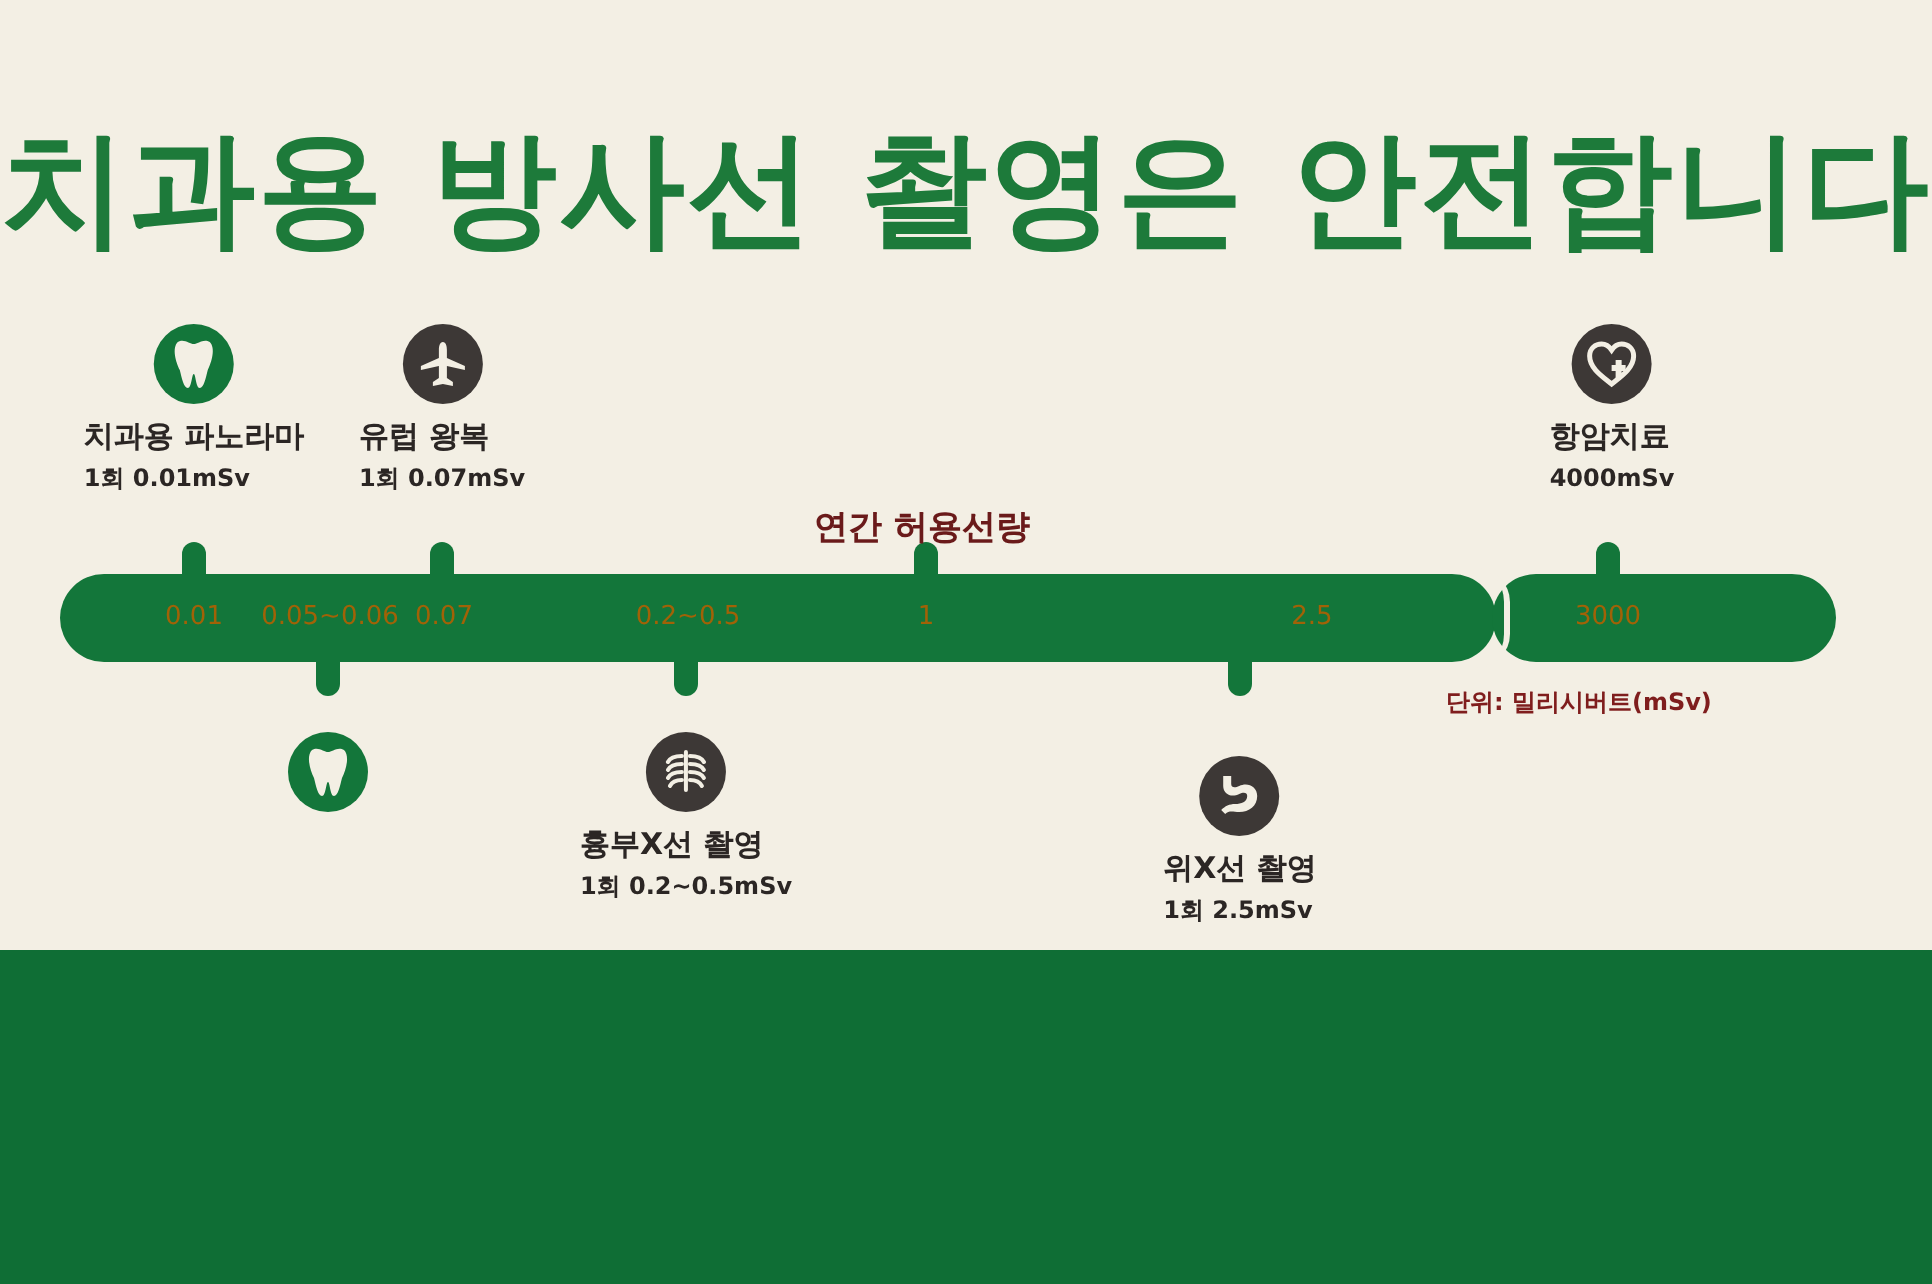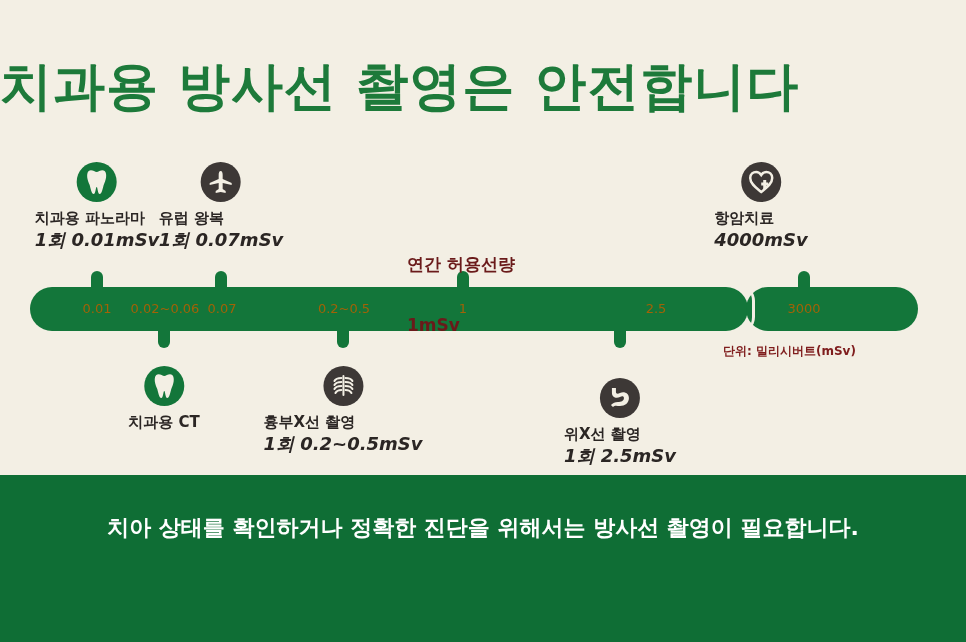--- a/index.html
+++ b/index.html
@@ -2,22 +2,22 @@
 <html><head>
 <meta charset="utf-8">
 <style>
   html, body { margin:0; padding:0; }
   body {
     width:966px; height:642px; position:relative; overflow:hidden;
     background:#f3efe4;
     font-family:"DejaVu Sans", "Liberation Sans", sans-serif;
   }
   .title {
-    position:absolute; left:0; width:966px; top:52px; text-align:left;
-    font-size:52px; font-weight:bold; color:#1d7a3a; letter-spacing:1px;
+    position:absolute; left:0; width:966px; top:52px; text-align:center;
+    font-size:63px; font-weight:bold; color:#1d7a3a; letter-spacing:1px;
   }
   .bar {
     position:absolute; top:287px; height:44px; background:#13763a;
   }
   .bar.main { left:30px; width:718px; border-radius:22px; }
   .bar.right { left:746px; width:172px; border-radius:22px; }
   .bar-gap {
     position:absolute; left:738px; top:284px; width:14px; height:50px;
     border-right:3px solid #f3efe4; border-radius:0 26px 26px 0;
   }
@@ -34,21 +34,21 @@
   .marker {
     position:absolute; transform:translateX(-50%); text-align:left; white-space:nowrap;
   }
   .icon {
     width:40px; height:40px; border-radius:50%; margin:0 auto 6px auto;
     display:flex; align-items:center; justify-content:center;
   }
   .icon.green { background:#13763a; }
   .icon.dark { background:#3d3836; }
   .m-name { font-size:15px; font-weight:bold; color:#2b2624; line-height:21px; }
-  .m-val { font-size:18px; font-weight:bold; color:#2b2624; line-height:21px;font-style:italic; }
+  .m-val { font-size:12px; font-weight:bold; color:#2b2624; line-height:21px; }
   .annual { color:#6a1a1a; font-size:17px; line-height:24px; font-weight:bold;margin-top:37px; }
   .unit {
     position:absolute; left:723px; top:343px; font-size:12px; font-weight:bold; color:#7f1d1d;
   }
   .footer {
     position:absolute; left:0; top:475px; width:966px; height:167px; background:#0f6e35;
   }
   .footer-line {
     position:absolute; left:0; width:966px; text-align:center; color:#fff;
     font-size:22px; font-weight:bold;
@@ -66,21 +66,21 @@
 <div class="stub up" style="left:97px"></div>
 <div class="stub up" style="left:221px"></div>
 <div class="stub up" style="left:463px"></div>
 <div class="stub up" style="left:804px"></div>
 
 <div class="stub down" style="left:164px"></div>
 <div class="stub down" style="left:343px"></div>
 <div class="stub down" style="left:620px"></div>
 
 <span class="tick-label" style="left:97px">0.01</span>
-<span class="tick-label" style="left:165px">0.02~0.06</span>
+<span class="tick-label" style="left:165px">0.05~0.06</span>
 <span class="tick-label" style="left:222px">0.07</span>
 <span class="tick-label" style="left:344px">0.2~0.5</span>
 <span class="tick-label" style="left:463px">1</span>
 <span class="tick-label" style="left:656px">2.5</span>
 <span class="tick-label" style="left:804px">3000</span>
 
 <div class="unit">단위: 밀리시버트(mSv)</div>
 
 <div class="marker" style="left:97px; top:162px">
   <div class="icon green">
@@ -97,42 +97,40 @@
     <svg width="26" height="26" viewBox="0 0 26 26">
         <path d="M13 2 C14.5 2 15 4 15 6 L15 10 L24 14 L24 16 L15 14 L15 20 L18 22 L18 24 L13 23 L8 24 L8 22 L11 20 L11 14 L2 16 L2 14 L11 10 L11 6 C11 4 11.5 2 13 2 Z" fill="#f3efe4"></path>
       </svg>
   </div>
   <div class="m-name">유럽 왕복</div>
   <div class="m-val">1회 0.07mSv</div>
 </div>
 
 <div class="marker" style="left:461px; top:215px">
   <div class="annual">연간 허용선량</div>
-  <div class="annual">1mSv</div>
 </div>
 
-<div class="marker" style="left:761px; top:162px">
+<div class="marker" style="left:806px; top:162px">
   <div class="icon dark">
     <svg width="26" height="24" viewBox="0 0 26 24">
         <path d="M13 22 C8 18 2 14 2 8 C2 4 5 2 8 2 C10.5 2 12 3.5 13 5 C14 3.5 15.5 2 18 2 C21 2 24 4 24 8 C24 14 18 18 13 22 Z" fill="none" stroke="#f3efe4" stroke-width="2.5"></path>
         <rect x="15" y="10" width="3" height="9" fill="#f3efe4"></rect>
         <rect x="13" y="12.5" width="7" height="3" fill="#f3efe4"></rect>
       </svg>
   </div>
   <div class="m-name">항암치료</div>
   <div class="m-val">4000mSv</div>
 </div>
 
 <div class="marker" style="left:164px; top:366px">
   <div class="icon green">
     <svg width="22" height="26" viewBox="0 0 22 26">
         <path d="M3 2 C6 0 9 3 11 3 C13 3 16 0 19 2 C22 5 20 12 18 16 C17 20 16 25 14 25 C12 25 12 18 11 18 C10 18 10 25 8 25 C6 25 5 20 4 16 C2 12 0 5 3 2 Z" fill="#f3efe4"></path>
       </svg>
   </div>
-  <div class="m-name">치과용 CT</div>
 </div>
 
 <div class="marker" style="left:343px; top:366px">
   <div class="icon dark">
     <svg width="26" height="26" viewBox="0 0 26 26" fill="none" stroke="#f3efe4" stroke-width="2" stroke-linecap="round">
       <line x1="13" y1="3" x2="13" y2="22"></line>
       <path d="M11 5 C7 5 5 6 4 8"></path>
         <path d="M15 5 C19 5 21 6 22 8"></path>
       <path d="M11 9 C7 9 5 10 4 12"></path>
         <path d="M15 9 C19 9 21 10 22 12"></path>
@@ -150,14 +148,13 @@
   <div class="icon dark">
     <svg width="26" height="26" viewBox="0 0 26 26">
         <path d="M9 3 L9 7 C9 9 11 9 13 8 C17 6 22 8 22 13 C22 18 18 21 13 21 C10 21 8 20 6 22 L4 20 C6 18 8 17 11 17 C14 17 17 16 17 13 C17 11 15 11 13 12 C9 14 5 12 5 8 L5 3 Z" fill="#f3efe4"></path>
       </svg>
   </div>
   <div class="m-name">위X선 촬영</div>
   <div class="m-val">1회 2.5mSv</div>
 </div>
 
 <div class="footer">
-  <div class="footer-line" style="top:38px">치아 상태를 확인하거나 정확한 진단을 위해서는 방사선 촬영이 필요합니다.</div>
 </div>
 
 </body></html>

